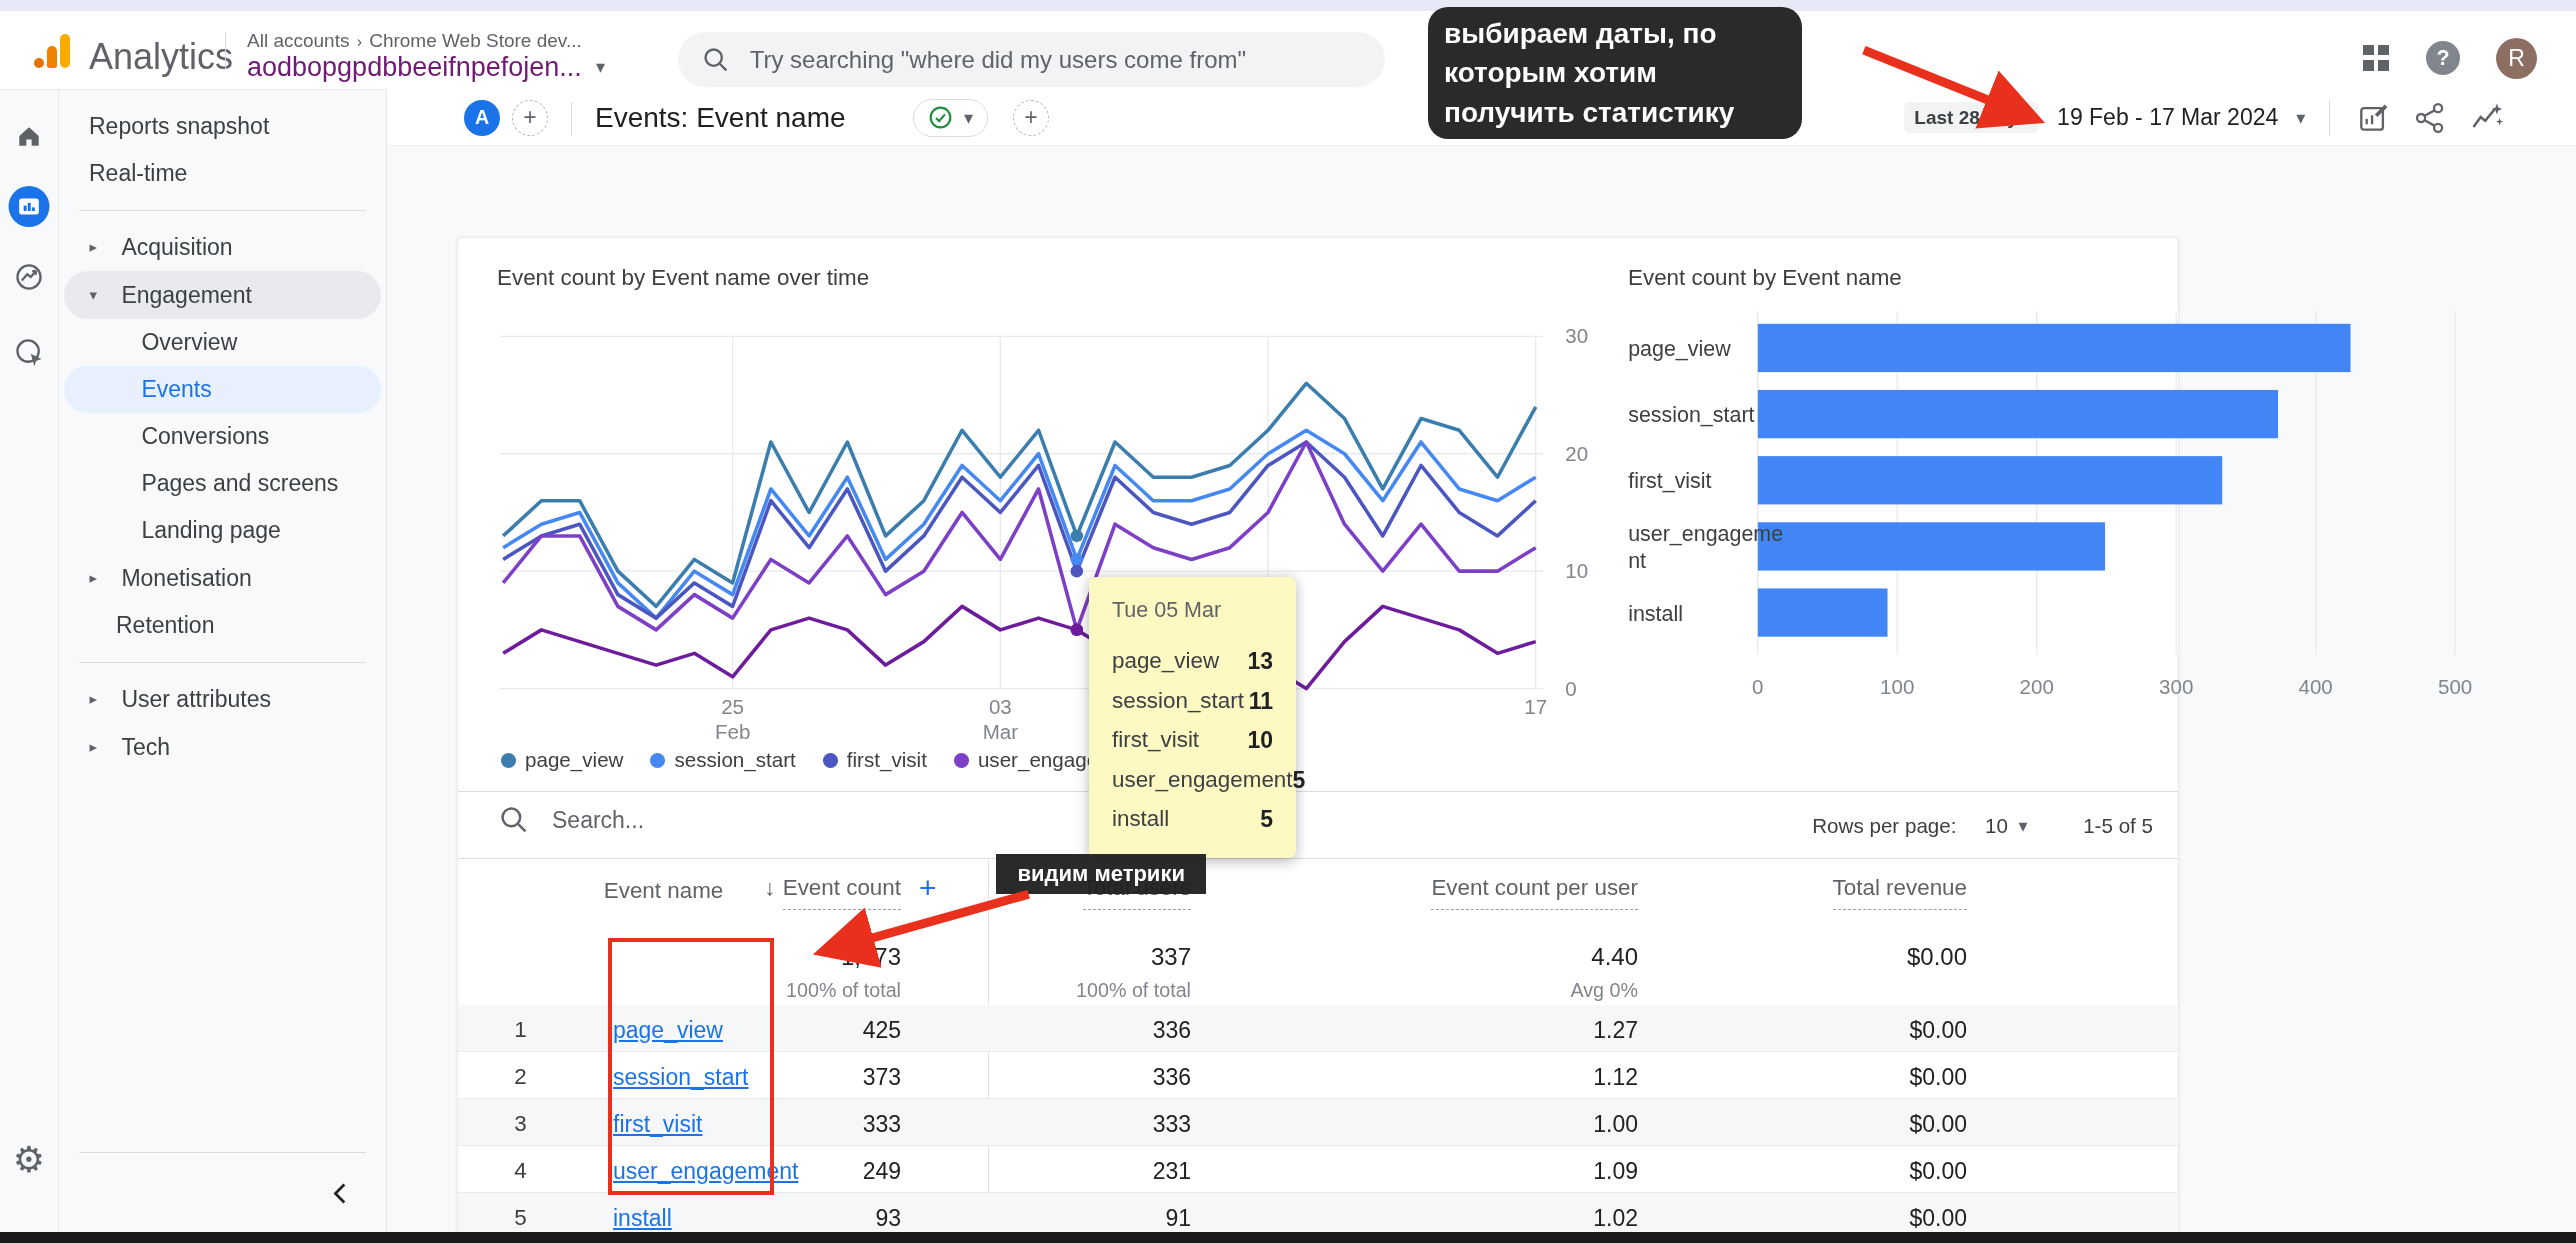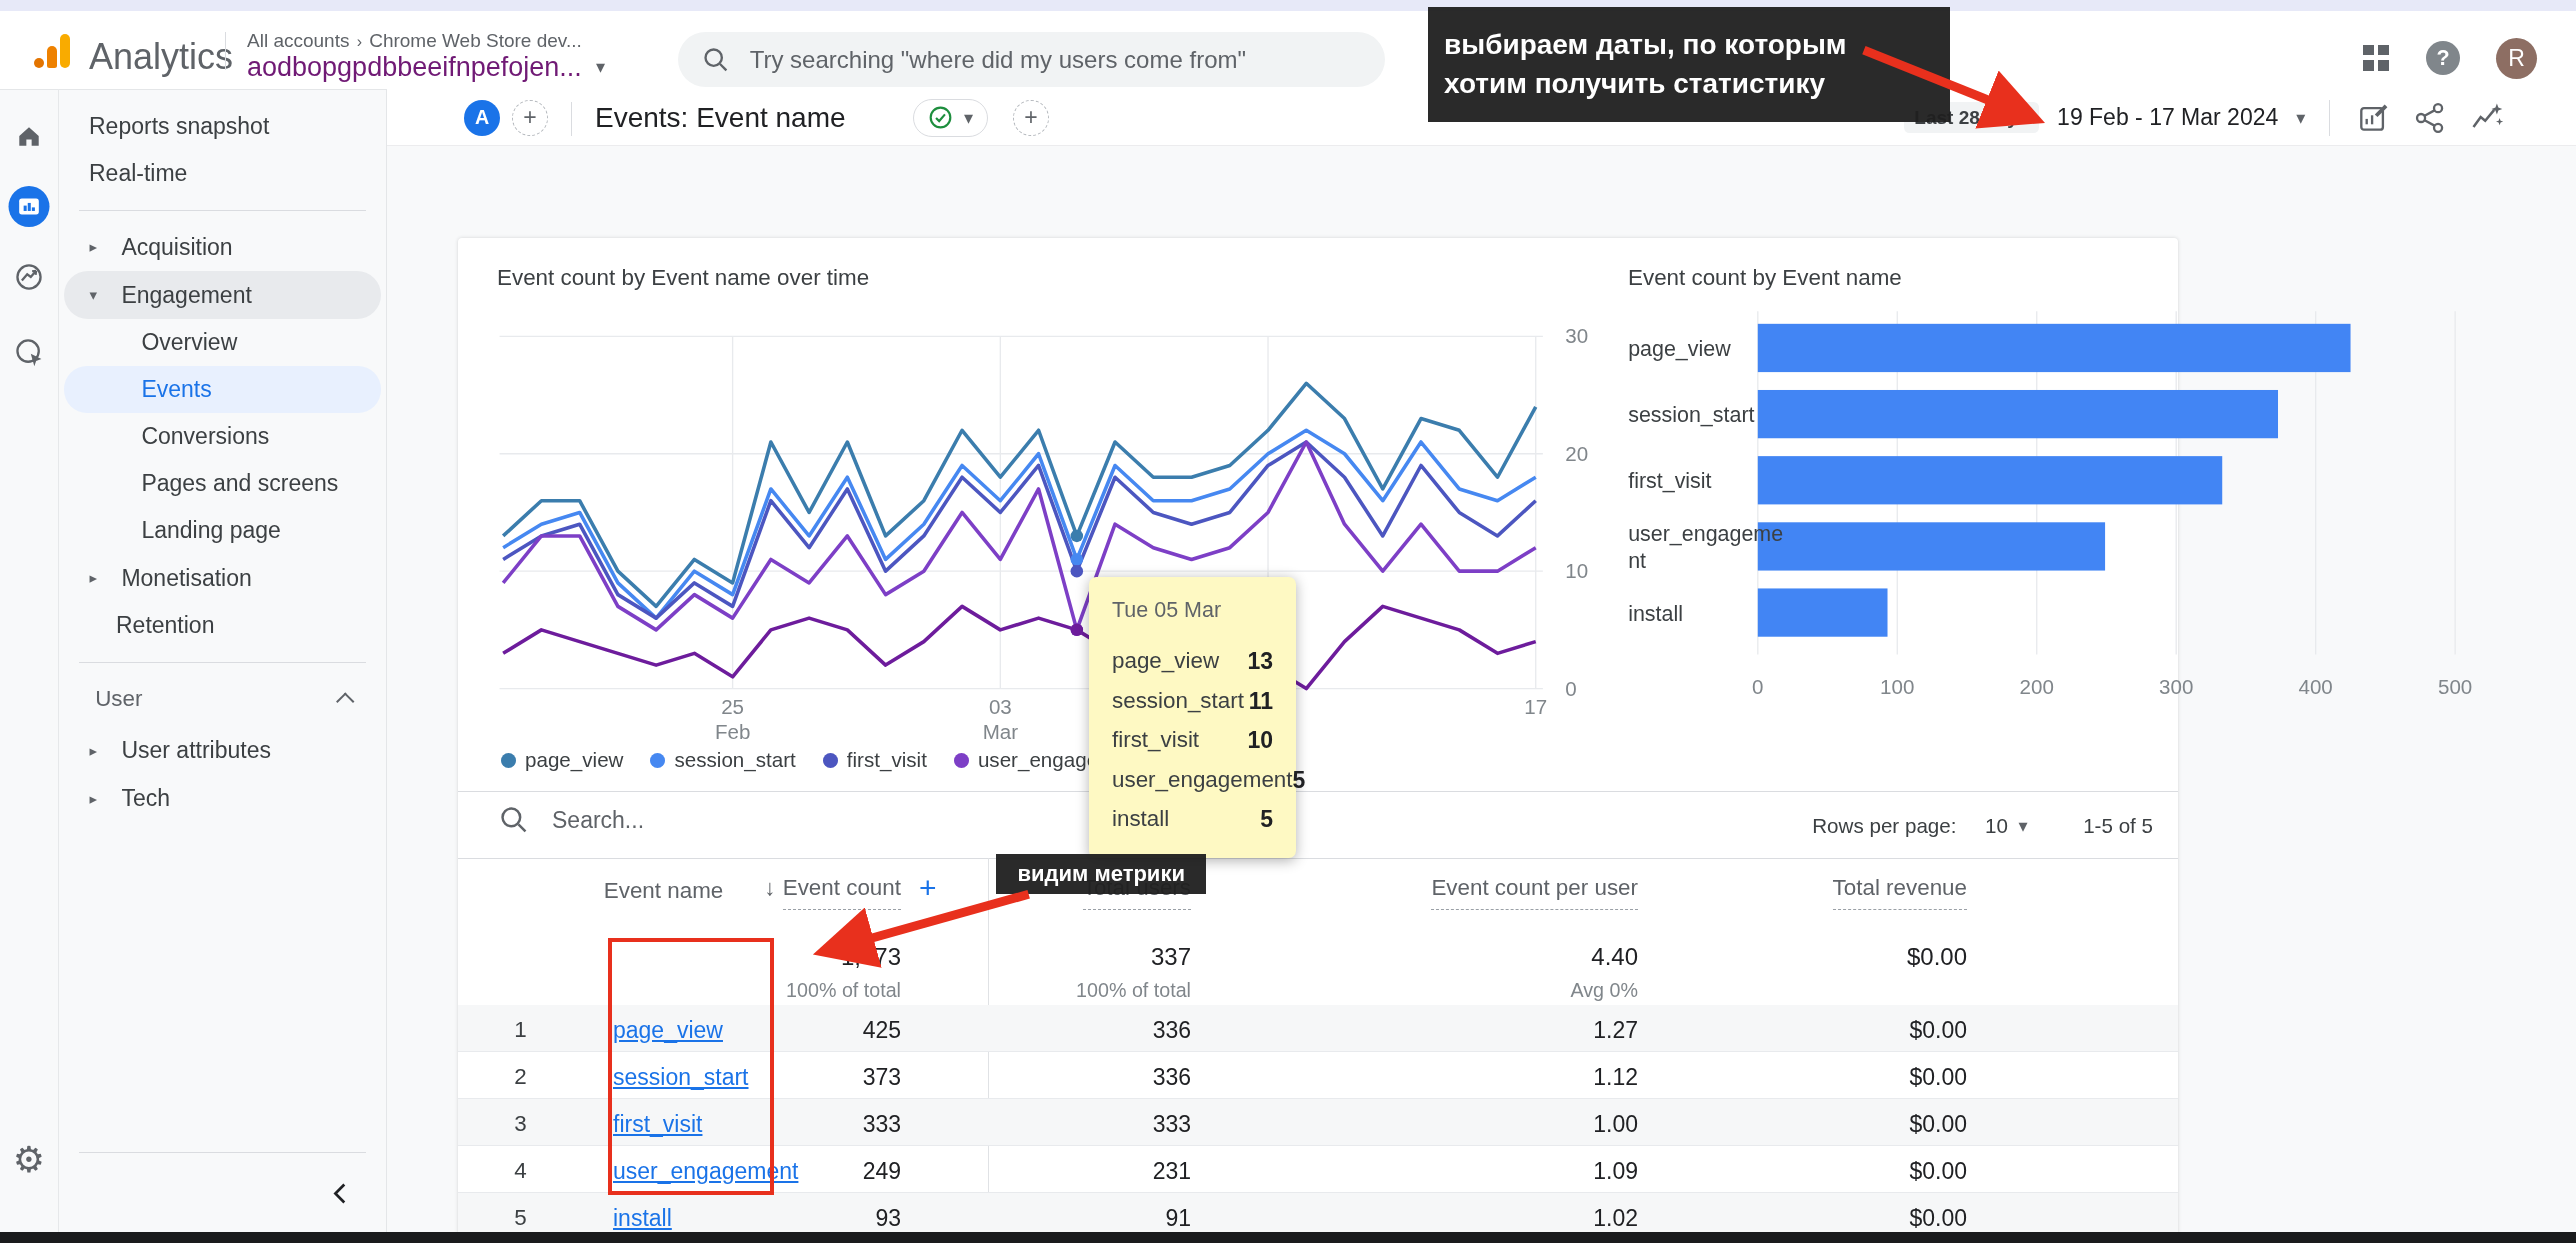--- a/index.html
+++ b/index.html
@@ -114,21 +114,21 @@
   
   .chart-tooltip { position:absolute; left:1089px; top:577px; width:207px; background:#fef9c3; border-radius:7.2px;
                    box-shadow:0 2.7px 12.5px rgba(0,0,0,.3); padding:21px 23px 25px; z-index:30; }
   .tt-date { font-size:21.5px; color:#5f6368; }
   .tt-rows { margin-top:25px; display:flex; flex-direction:column; gap:12.5px; }
   .tt-row { display:flex; justify-content:space-between; font-size:22.4px; color:#3c4043; }
   .tt-row b { font-size:23px; color:#202124; }
 
   
   .anno-box { position:absolute; background:rgba(31,31,31,.95); color:#fff; font-weight:bold; z-index:50; }
-  .anno1 { left:1428px; top:7.2px; width:522px; font-size:28px; line-height:1.4; padding:18px 16px; }
+  .anno1 { left:1428px; top:7.2px; width:374px; font-size:28px; line-height:1.4; padding:7px 16px;border-radius:20px; }
   .anno2 { left:996px; top:854px; font-size:22px; padding:7.2px 21.5px; }
   .red-rect { position:absolute; left:608px; top:938px; width:166px; height:257px; border:4.5px solid #e8301d; z-index:40; }
   .arrows { position:absolute; left:0; top:0; width:2576px; height:1243px; pointer-events:none; z-index:55; }
 
   svg text { font-family:"Liberation Sans","DejaVu Sans",sans-serif; }
 </style>
 </head>
 <body>
 
 <div class="screen">
@@ -277,24 +277,20 @@
           <span>Landing page</span>
         </div>
         <div class="nav-row expandable">
           <span class="tri">▸</span>
           <span>Monetisation</span>
         </div>
         <div class="nav-row plain">
           <span>Retention</span>
         </div>
         <div class="nav-divider"></div>
-        <div class="nav-row section">
-          <span>User</span>
-          <span class="chev-up"></span>
-        </div>
         <div class="nav-row expandable">
           <span class="tri">▸</span>
           <span>User attributes</span>
         </div>
         <div class="nav-row expandable">
           <span class="tri">▸</span>
           <span>Tech</span>
         </div>
       </div>
     <div class="nav-bottom-divider"></div>

